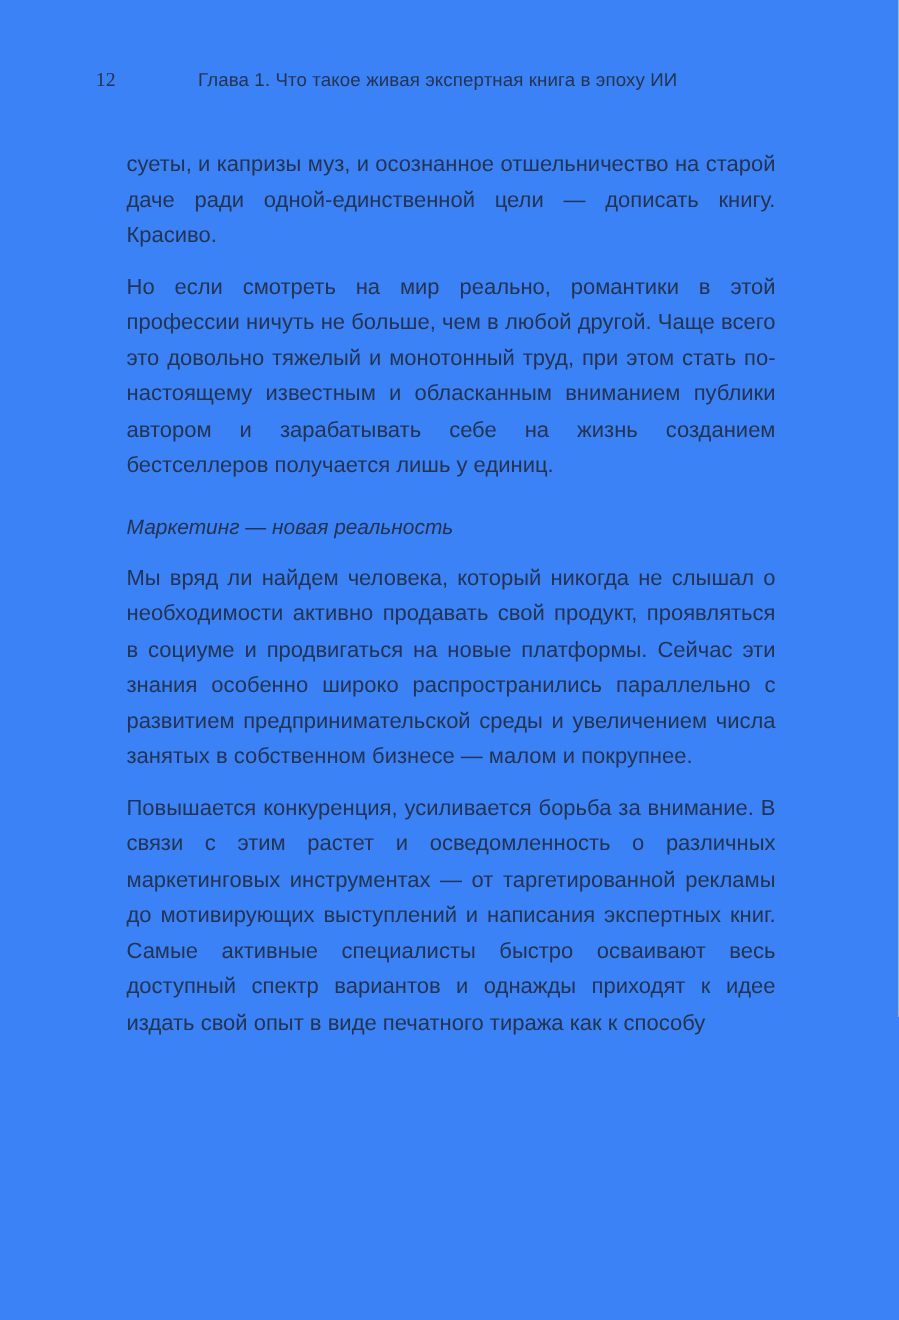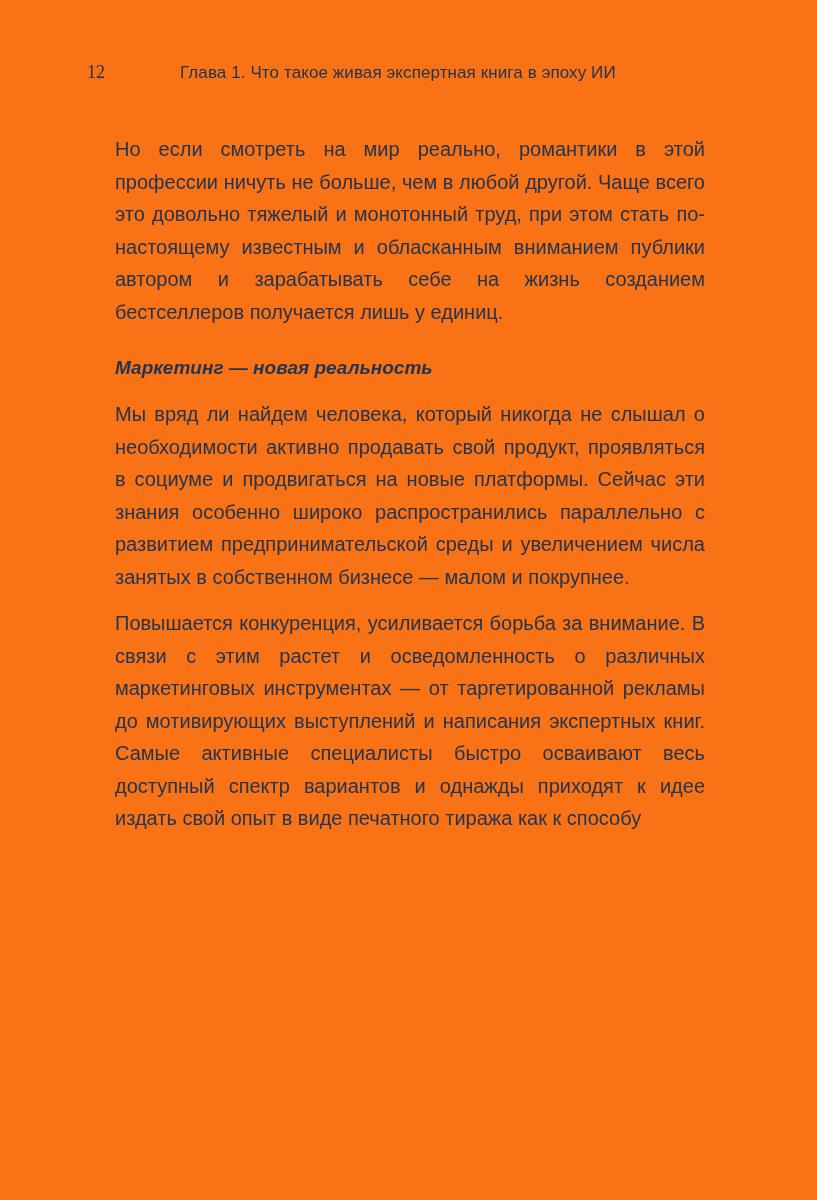--- a/index.html
+++ b/index.html
@@ -12,21 +12,21 @@
     width: 817px;
     height: 1200px;
     overflow: hidden;
     font-family: "Liberation Sans", sans-serif;
   }
   .page {
     position: relative;
     box-sizing: border-box;
     width: 817px;
     height: 1200px;
-    background: #f97316;
+    background: #3b82f6;
     color: #24344f;
     padding: 62px 112px 44px 115px;
   }
   .running-header {
     display: flex;
     align-items: baseline;
     margin-left: -28px;
     font-size: 17px;
     font-weight: 400;
     letter-spacing: 0.1px;
@@ -51,36 +51,37 @@
   }
   .paragraph {
     margin: 0 0 14px 0;
   }
   .paragraph:last-child {
     margin-bottom: 16px;
   }
   .subheading {
     font-size: 19px;
     font-style: italic;
-    font-weight: 700;
+    font-weight: 400;
     text-align: left;
     margin: 26px 0 16px 0;
     line-height: 28px;
   }
 </style>
 </head>
 <body>
 
 <div class="page">
 
   <header class="running-header">
     <span class="page-number">12</span>
     <span class="chapter-title">Глава 1. Что такое живая экспертная книга в эпоху ИИ</span>
   </header>
 
   <main class="text-block">
+    <p class="paragraph">суеты, и капризы муз, и осознанное отшельничество на старой даче ради одной-единственной цели — дописать книгу. Красиво.</p>
     <p class="paragraph">Но если смотреть на мир реально, романтики в этой профессии ничуть не больше, чем в любой другой. Чаще всего это довольно тяжелый и монотонный труд, при этом стать по-настоящему известным и обласканным вниманием публики автором и зарабатывать себе на жизнь созданием бестселлеров получается лишь у единиц.</p>
     <h2 class="subheading">Маркетинг — новая реальность</h2>
     <p class="paragraph">Мы вряд ли найдем человека, который никогда не слышал о необходимости активно продавать свой продукт, проявляться в социуме и продвигаться на новые платформы. Сейчас эти знания особенно широко распространились параллельно с развитием предпринимательской среды и увеличением числа занятых в собственном бизнесе — малом и покрупнее.</p>
     <p class="paragraph">Повышается конкуренция, усиливается борьба за внимание. В связи с этим растет и осведомленность о различных маркетинговых инструментах — от таргетированной рекламы до мотивирующих выступлений и написания экспертных книг. Самые активные специалисты быстро осваивают весь доступный спектр вариантов и однажды приходят к идее издать свой опыт в виде печатного тиража как к способу</p>
   </main>
 
 </div>
 
 </body></html>

